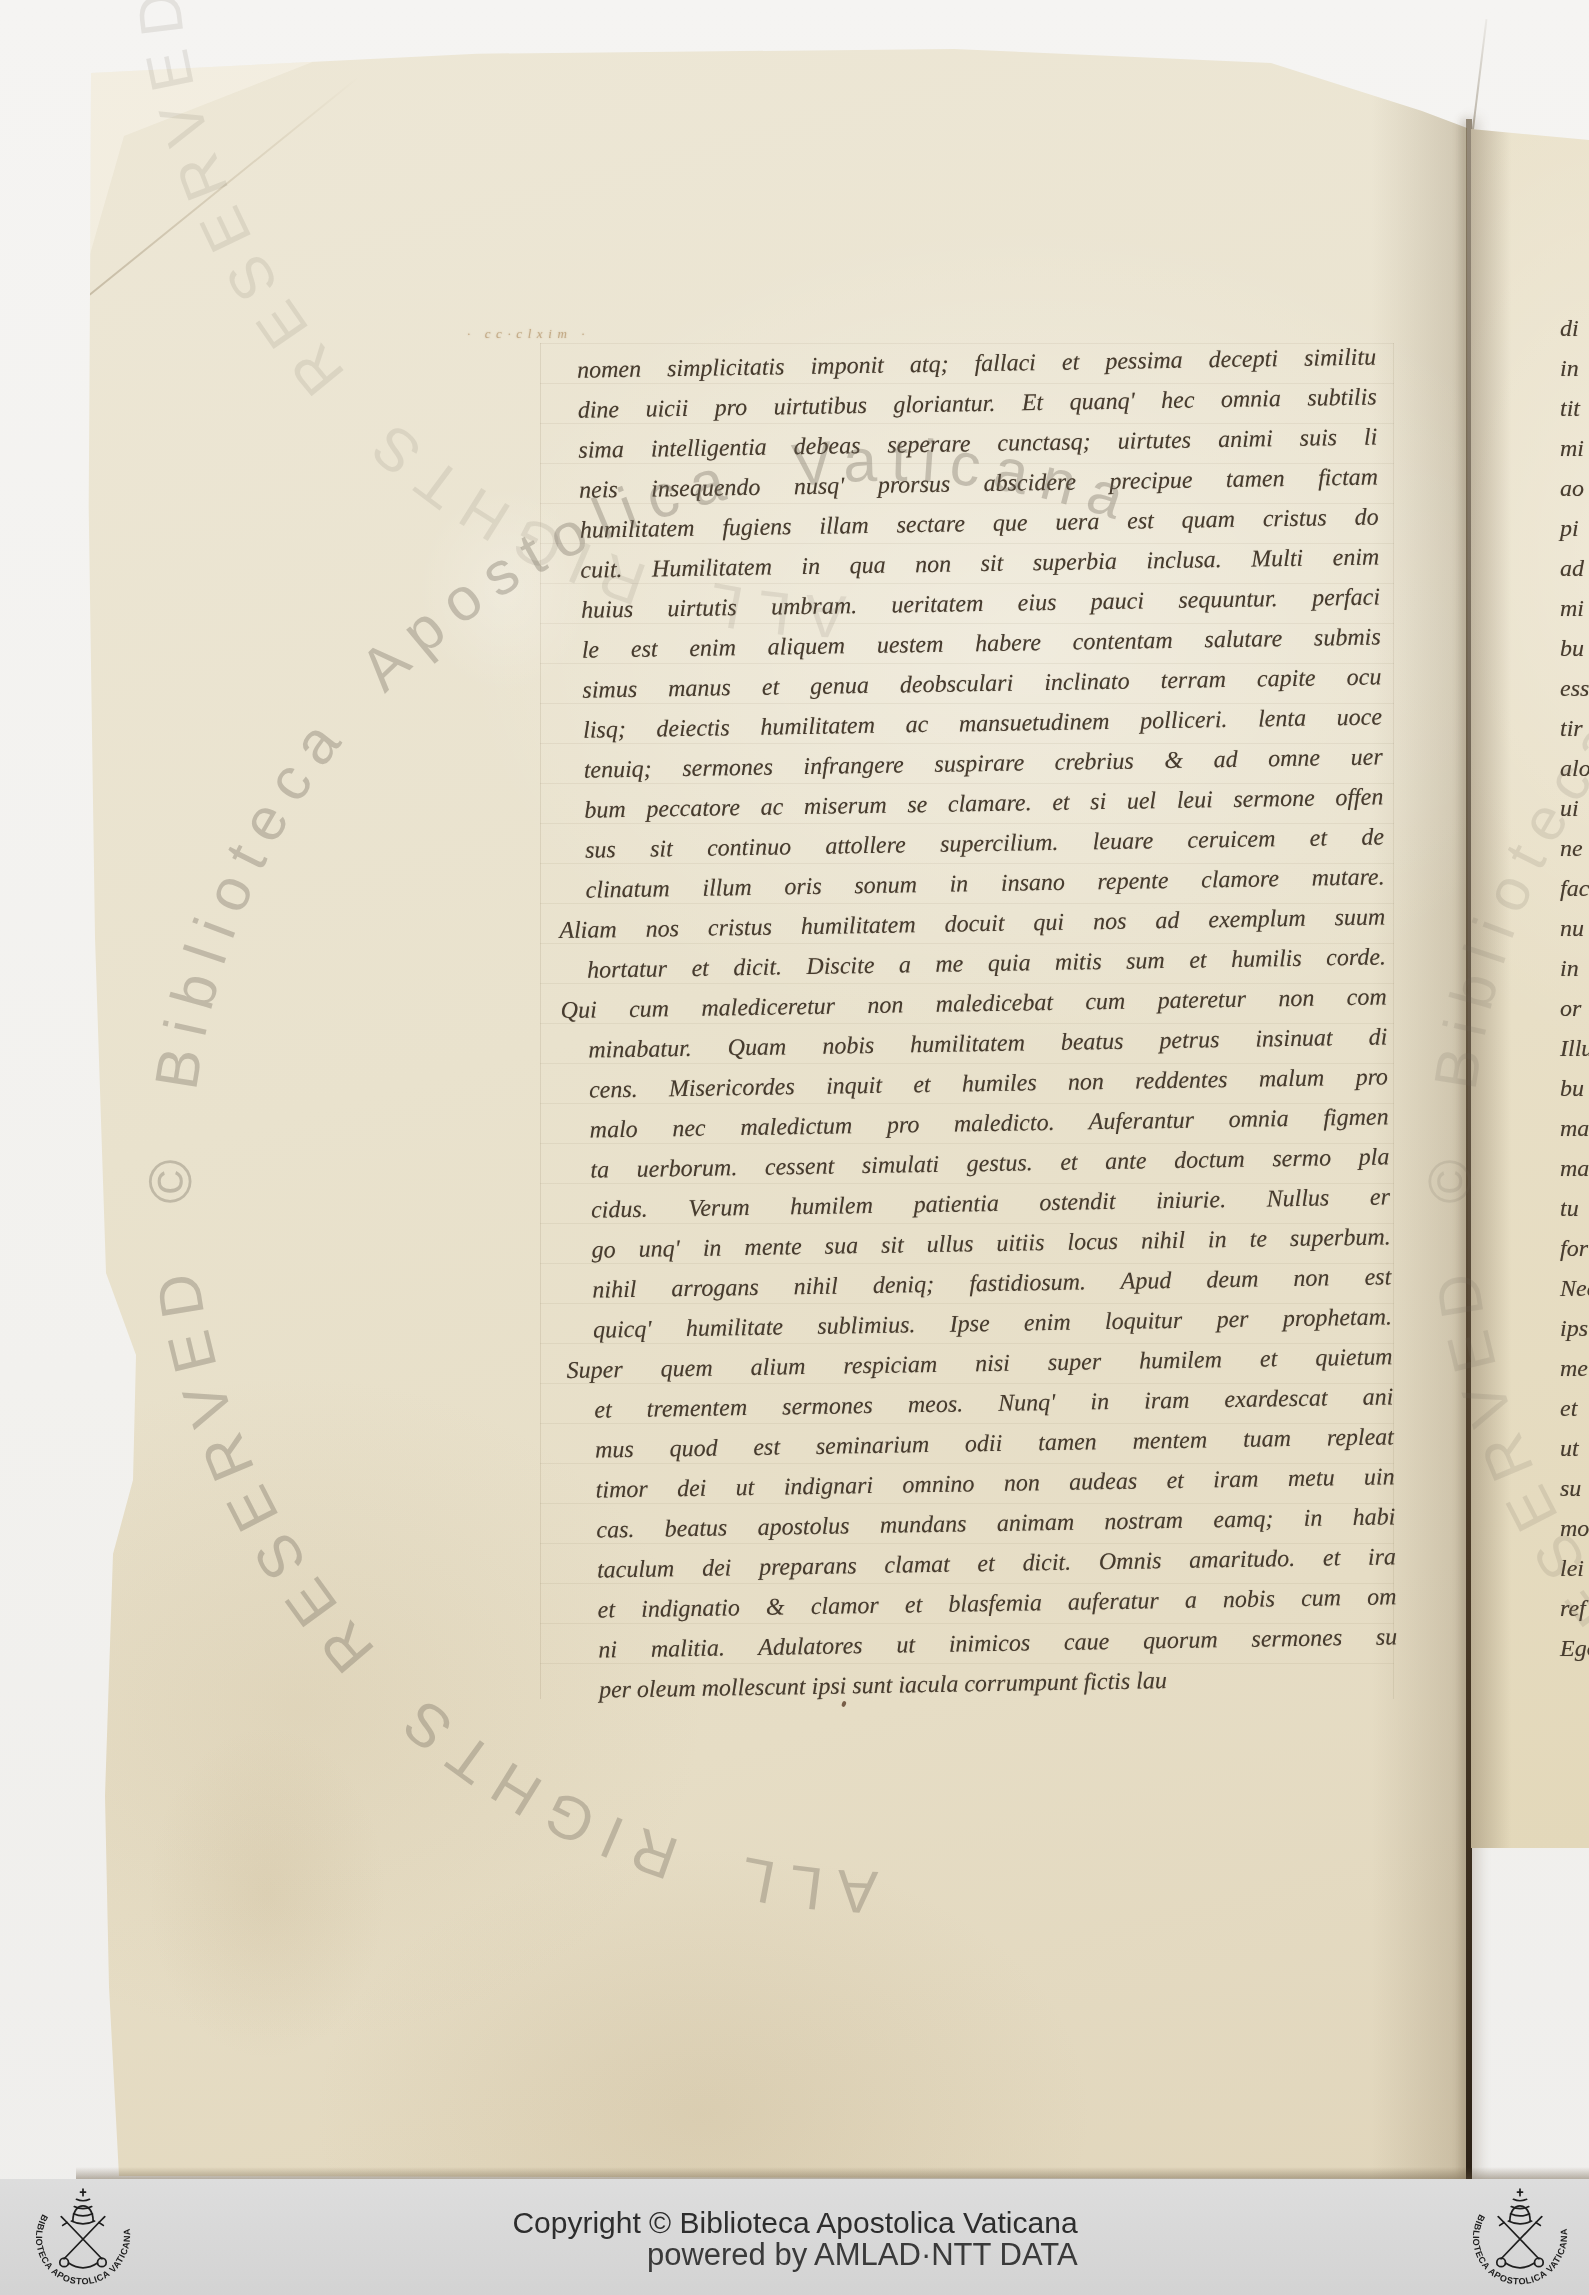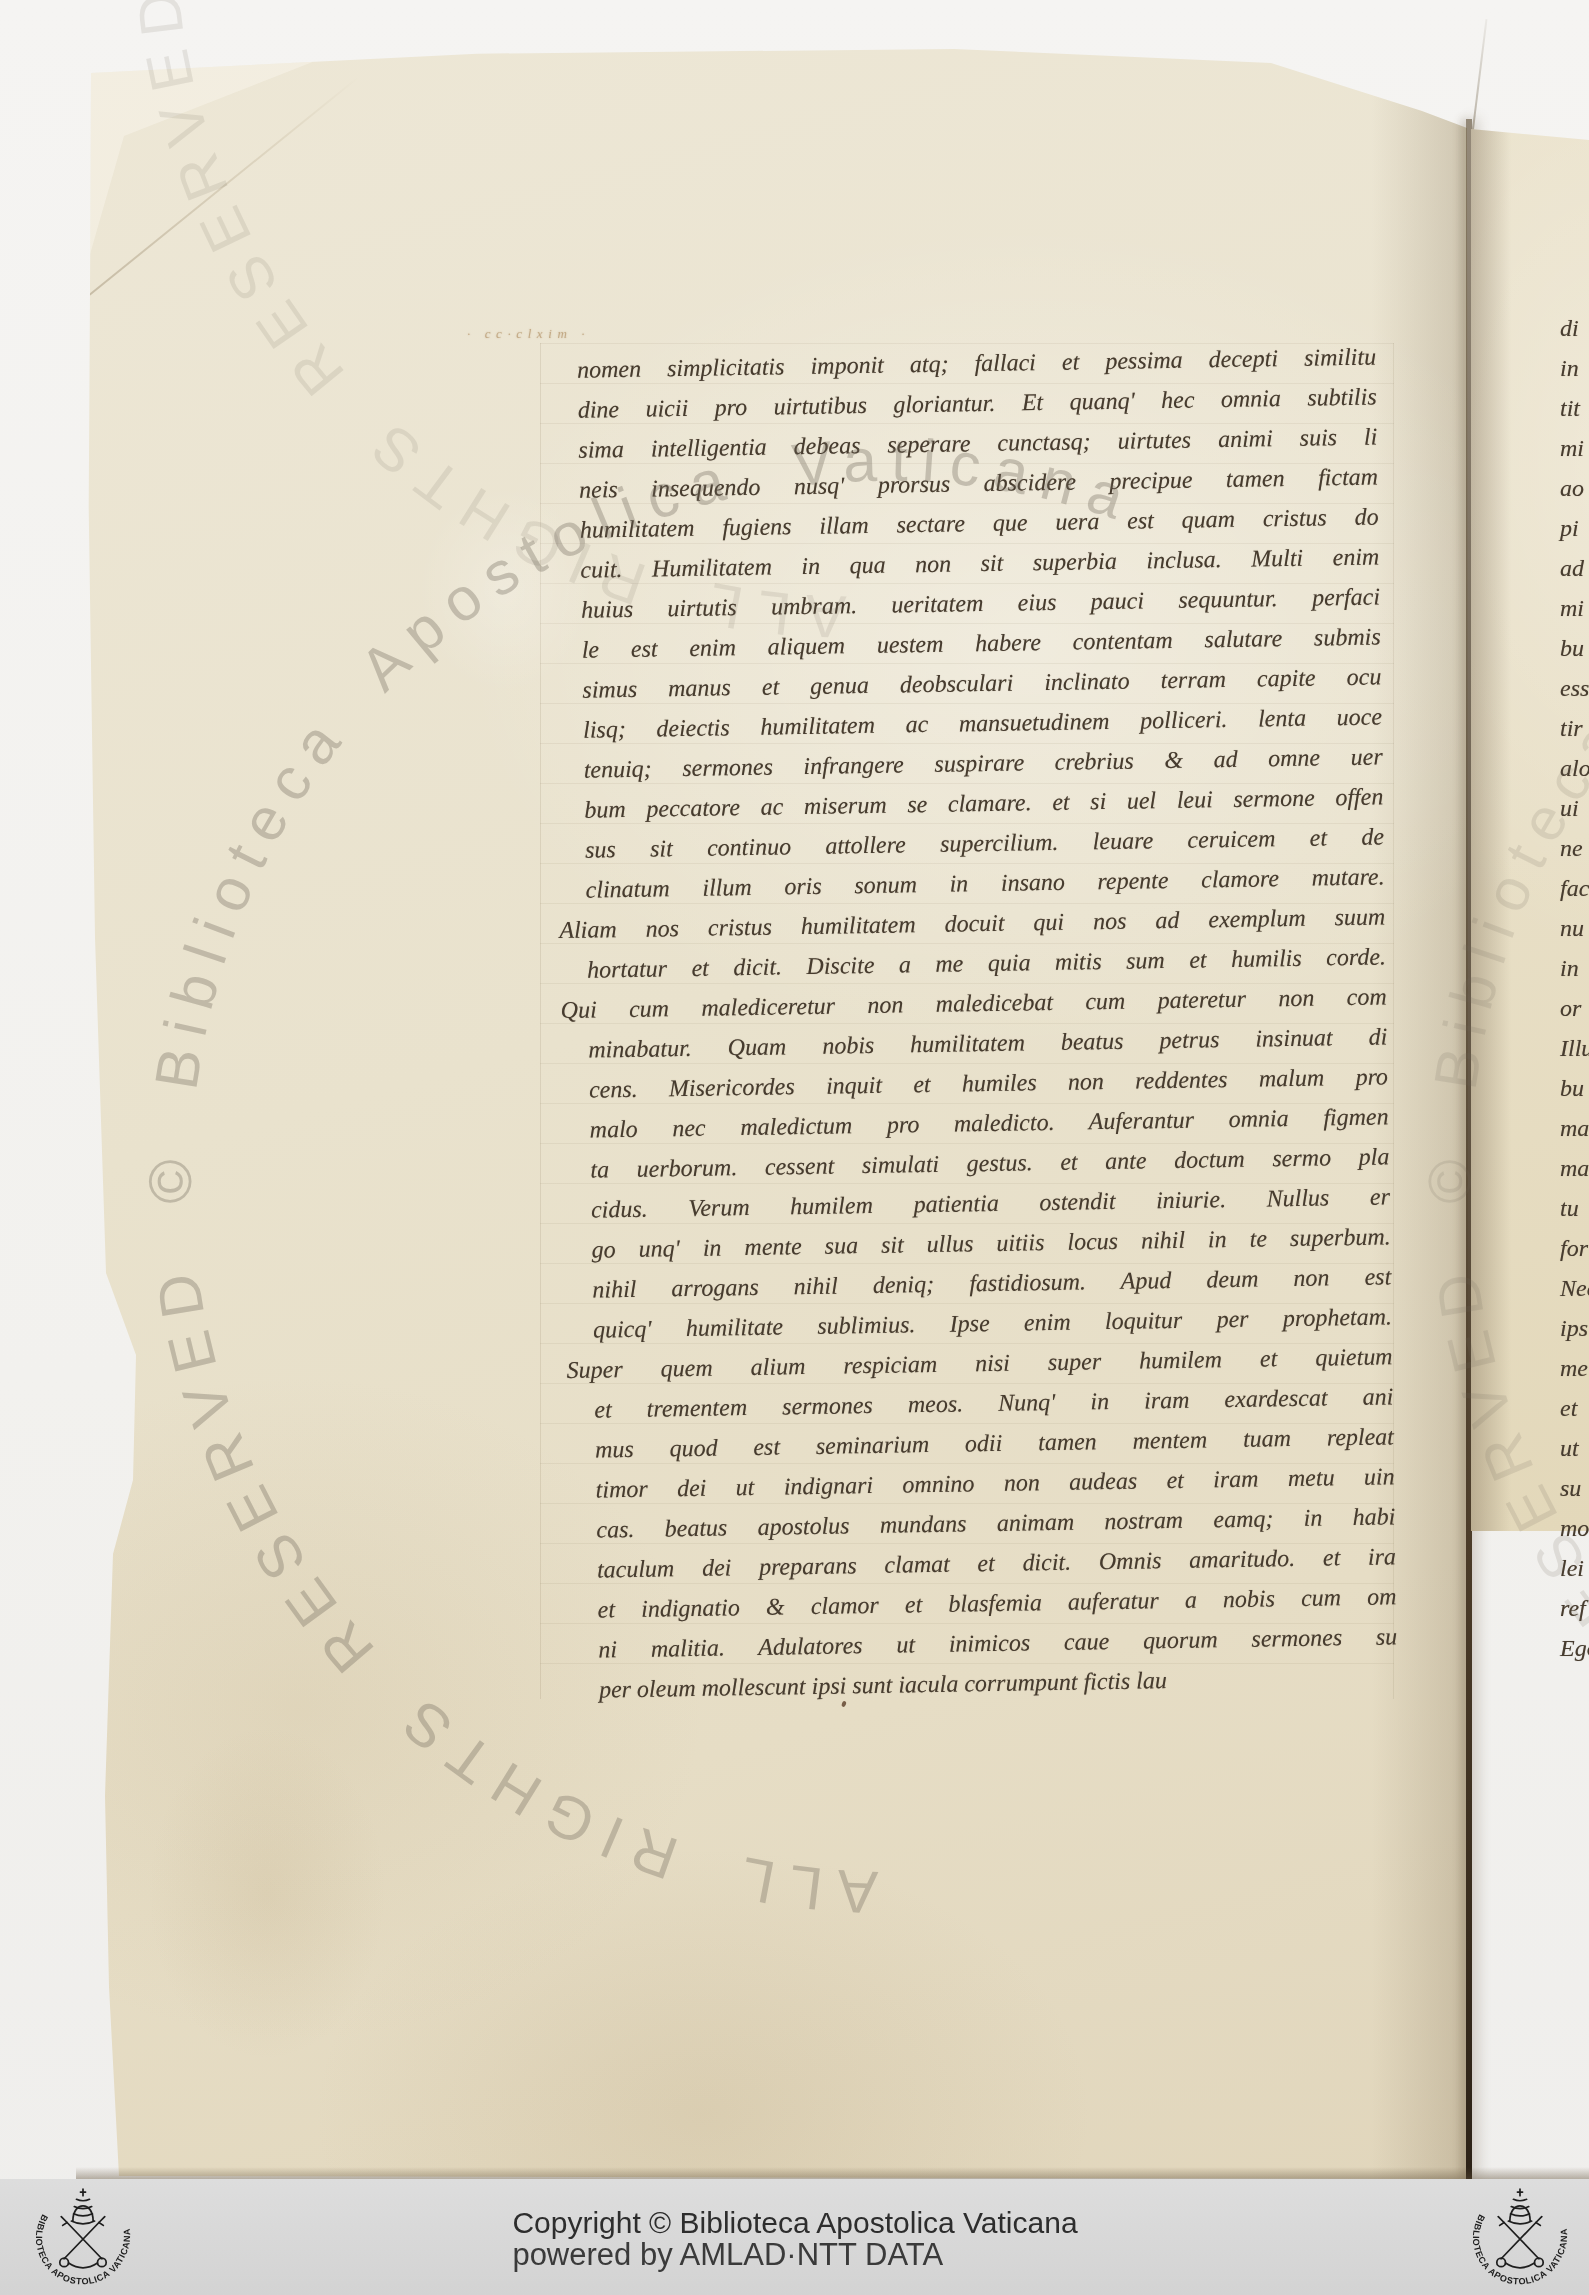--- a/index.html
+++ b/index.html
@@ -44,21 +44,21 @@
     background:rgba(92,62,40,.8);transform:rotate(20deg);}
   .stain{position:absolute;border-radius:50%;pointer-events:none;}
   .s1{left:72px;top:1685px;width:238px;height:334px;
       background:radial-gradient(closest-side,rgba(168,142,96,.12),transparent);}
   .s2{left:342px;top:445px;width:175px;height:207px;
       background:radial-gradient(closest-side,rgba(255,255,255,.22),transparent);}
   
   .gutter{position:absolute;left:1466px;top:119px;width:6.4px;height:2060px;
     background:linear-gradient(180deg,rgba(96,80,56,.65) 0%,rgba(78,64,44,.8) 35%,#4a3b28 70%,#2c2217 100%);
     box-shadow:4.8px 0 12.7px rgba(88,72,48,.35),-4px 0 9.5px rgba(88,72,48,.30);}
-  .page-right{position:absolute;left:1471px;top:0;width:118px;height:1531px;
+  .page-right{position:absolute;left:1471px;top:0;width:118px;height:1848px;
     background:
       linear-gradient(90deg, rgba(92,74,50,.30), rgba(92,74,50,0) 34%),
       radial-gradient(397px 715px at 120% 30%, rgba(255,255,255,.25), transparent 70%),
       linear-gradient(170deg,#ebe3cd 0%,#e8dfc6 55%,#e3d8ba 100%);
     clip-path:polygon(0 129px,118px 140px,118px 2179px,0 2179px);}
   .fragblock{position:absolute;left:0;top:308px;width:118px;}
   .frag-line{height:40px;line-height:40px;font-style:italic;font-size:24px;color:#473c2f;
     padding-left:89px;white-space:nowrap;text-shadow:0 0 0.8px rgba(70,58,42,.45);}
   .frag-line.outdent{}
   
@@ -67,21 +67,21 @@
     word-spacing:30px;fill:#6f675a;}
   .wm-main{opacity:.33;}
   .wm-faint{opacity:.15;}
   .wm-faint2{opacity:.13;}
   
   .page-bottom-shadow{position:absolute;left:76px;top:2167px;width:1513px;height:12.7px;
     background:linear-gradient(180deg,transparent,rgba(96,80,56,.45));}
   .footer{position:absolute;left:0;top:2179px;width:1590px;height:116px;
     background:linear-gradient(180deg,#dddddd,#d3d3d3);
     display:flex;align-items:center;justify-content:center;}
-  .footer-text{display:flex;flex-direction:column;align-items:flex-start;gap:3.2px;
+  .footer-text{display:flex;flex-direction:column;align-items:flex-end;gap:3.2px;
     font-family:"Liberation Sans",sans-serif;color:#2d2d2d;}
   .f1{font-size:30px;line-height:33px;}
   .f2{font-size:27px;line-height:30px;color:#343434;}
   .f3{font-size:31px;line-height:25.4px;color:#3a3a3a;}
   .logo{position:absolute;top:0;height:116px;width:140px;}
   .logo-left{left:12.7px;}
   .logo-right{left:1450px;}
   .logo text{font-family:"Liberation Sans",sans-serif;font-size:12.5px;letter-spacing:.8px;
     fill:#1d1d1d;font-weight:bold;}
 </style>

